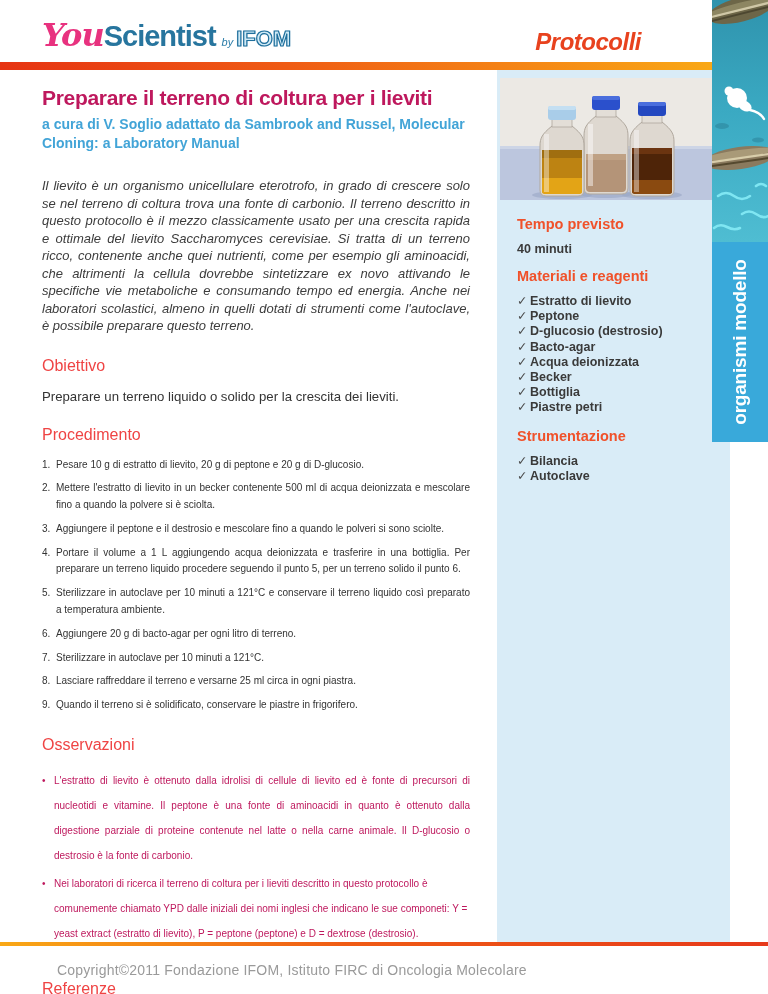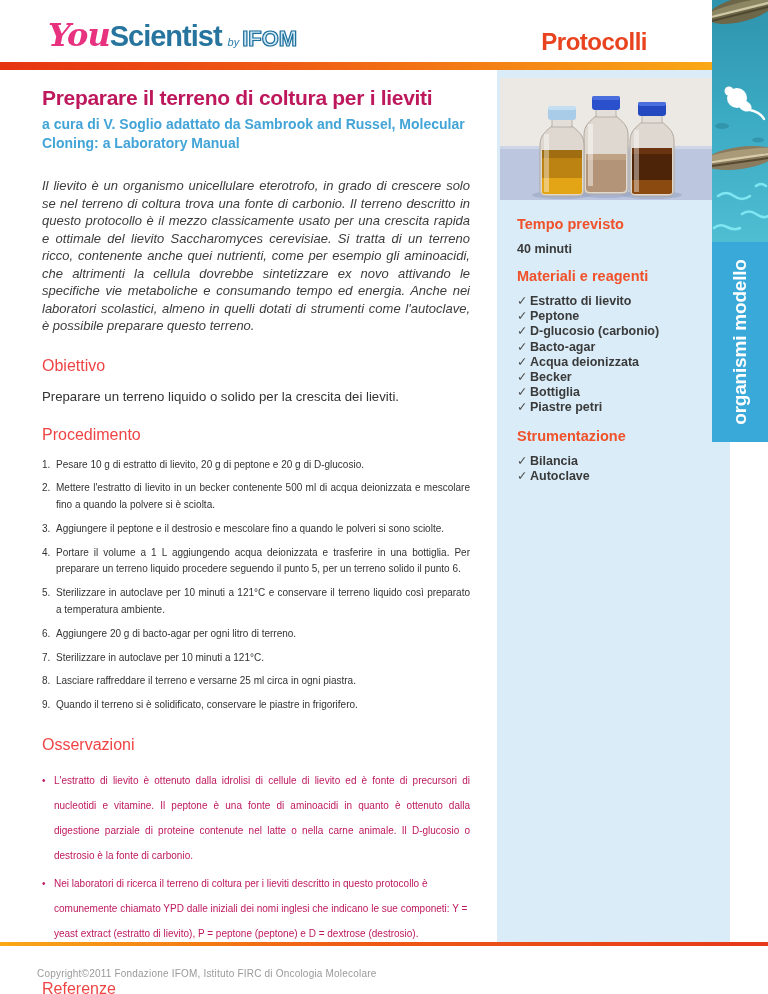--- a/index.html
+++ b/index.html
@@ -1,37 +1,37 @@
 <!DOCTYPE html>
 <html><head>
 <meta charset="utf-8">
 <style>
   * { margin:0; padding:0; box-sizing:border-box; }
   html,body { background:#ffffff; }
   body { font-family:"Liberation Sans", sans-serif; color:#333; }
   .page { position:relative; width:768px; height:994px; background:#fff; overflow:hidden; }
 
   
-  .header { position:absolute; left:8px; top:0; width:712px; height:62px; background:#fff; }
+  .header { position:absolute; left:2px; top:0; width:712px; height:62px; background:#fff; }
   .logo { position:absolute; left:40px; top:16px; white-space:nowrap; }
   .logo-you { font-family:"DejaVu Serif", serif; font-style:italic; font-weight:bold;
               font-size:32px; color:#e8327f; letter-spacing:-1px; }
   .logo-scientist { font-size:29px; font-weight:bold; color:#27759e; letter-spacing:-1px; }
   .logo-by { font-size:11px; font-style:italic; color:#2a7ca8; margin:0 3px 0 6px; }
   .logo-ifom { font-size:22px; font-weight:bold; letter-spacing:0px; color:#cfeaf6;
                -webkit-text-stroke:1.2px #1f6f9c;
                text-shadow:0 0 1px #1f6f9c; }
   .page-type { position:absolute; right:73px; top:28px; font-size:24px; font-weight:bold;
-               color:#e8421e; letter-spacing:-0.5px; }
+               color:#e8421e; letter-spacing:-0.5px;font-style:italic; }
 
   .top-bar { position:absolute; left:0; top:62px; width:712px; height:8px;
              background:linear-gradient(90deg,#e63312 0%,#ef5b14 40%,#f9a816 100%); }
   .footer-bar { position:absolute; left:0; top:942px; width:768px; height:4px;
                 background:linear-gradient(90deg,#f9a816 0%,#ef5b14 45%,#e6391b 100%); }
-  .copyright { position:absolute; left:37px; top:962px; font-size:10px; color:#9a9a9a; letter-spacing:0.2px;margin-top:6px; }
+  .copyright { position:absolute; left:57px; top:962px; font-size:14px; color:#9a9a9a; letter-spacing:0.2px; }
 
   
   .main { position:absolute; left:42px; top:86px; width:428px; }
   .title { font-size:21px; font-weight:bold; color:#be185d; letter-spacing:-0.3px; }
   .byline { margin-top:5px; font-size:14px; line-height:19px; font-weight:bold; color:#42a4d7; }
   .intro { margin-top:24px; font-size:13px; line-height:17.5px; font-style:italic;
            color:#3c3c3c; text-align:justify; }
   .sec-h { margin-top:22px; font-size:16px; color:#ef4444; }
   .sec-body { margin-top:14px; font-size:13.2px; color:#333; }
   ol.steps { margin-top:13px; list-style:none; counter-reset:step; }
@@ -151,21 +151,21 @@
     </svg>
 
     <div class="panel-inner">
       <div class="side-h">Tempo previsto</div>
       <div class="side-val">40 minuti</div>
 
       <div class="side-h">Materiali e reagenti</div>
       <ul class="check">
         <li><span class="tick">✓</span><span>Estratto di lievito</span></li>
         <li><span class="tick">✓</span><span>Peptone</span></li>
-        <li><span class="tick">✓</span><span>D-glucosio (carbonio)</span></li>
+        <li><span class="tick">✓</span><span>D-glucosio (destrosio)</span></li>
         <li><span class="tick">✓</span><span>Bacto-agar</span></li>
         <li><span class="tick">✓</span><span>Acqua deionizzata</span></li>
         <li><span class="tick">✓</span><span>Becker</span></li>
         <li><span class="tick">✓</span><span>Bottiglia</span></li>
         <li><span class="tick">✓</span><span>Piastre petri</span></li>
       </ul>
 
       <div class="side-h">Strumentazione</div>
       <ul class="check">
         <li><span class="tick">✓</span><span>Bilancia</span></li>

